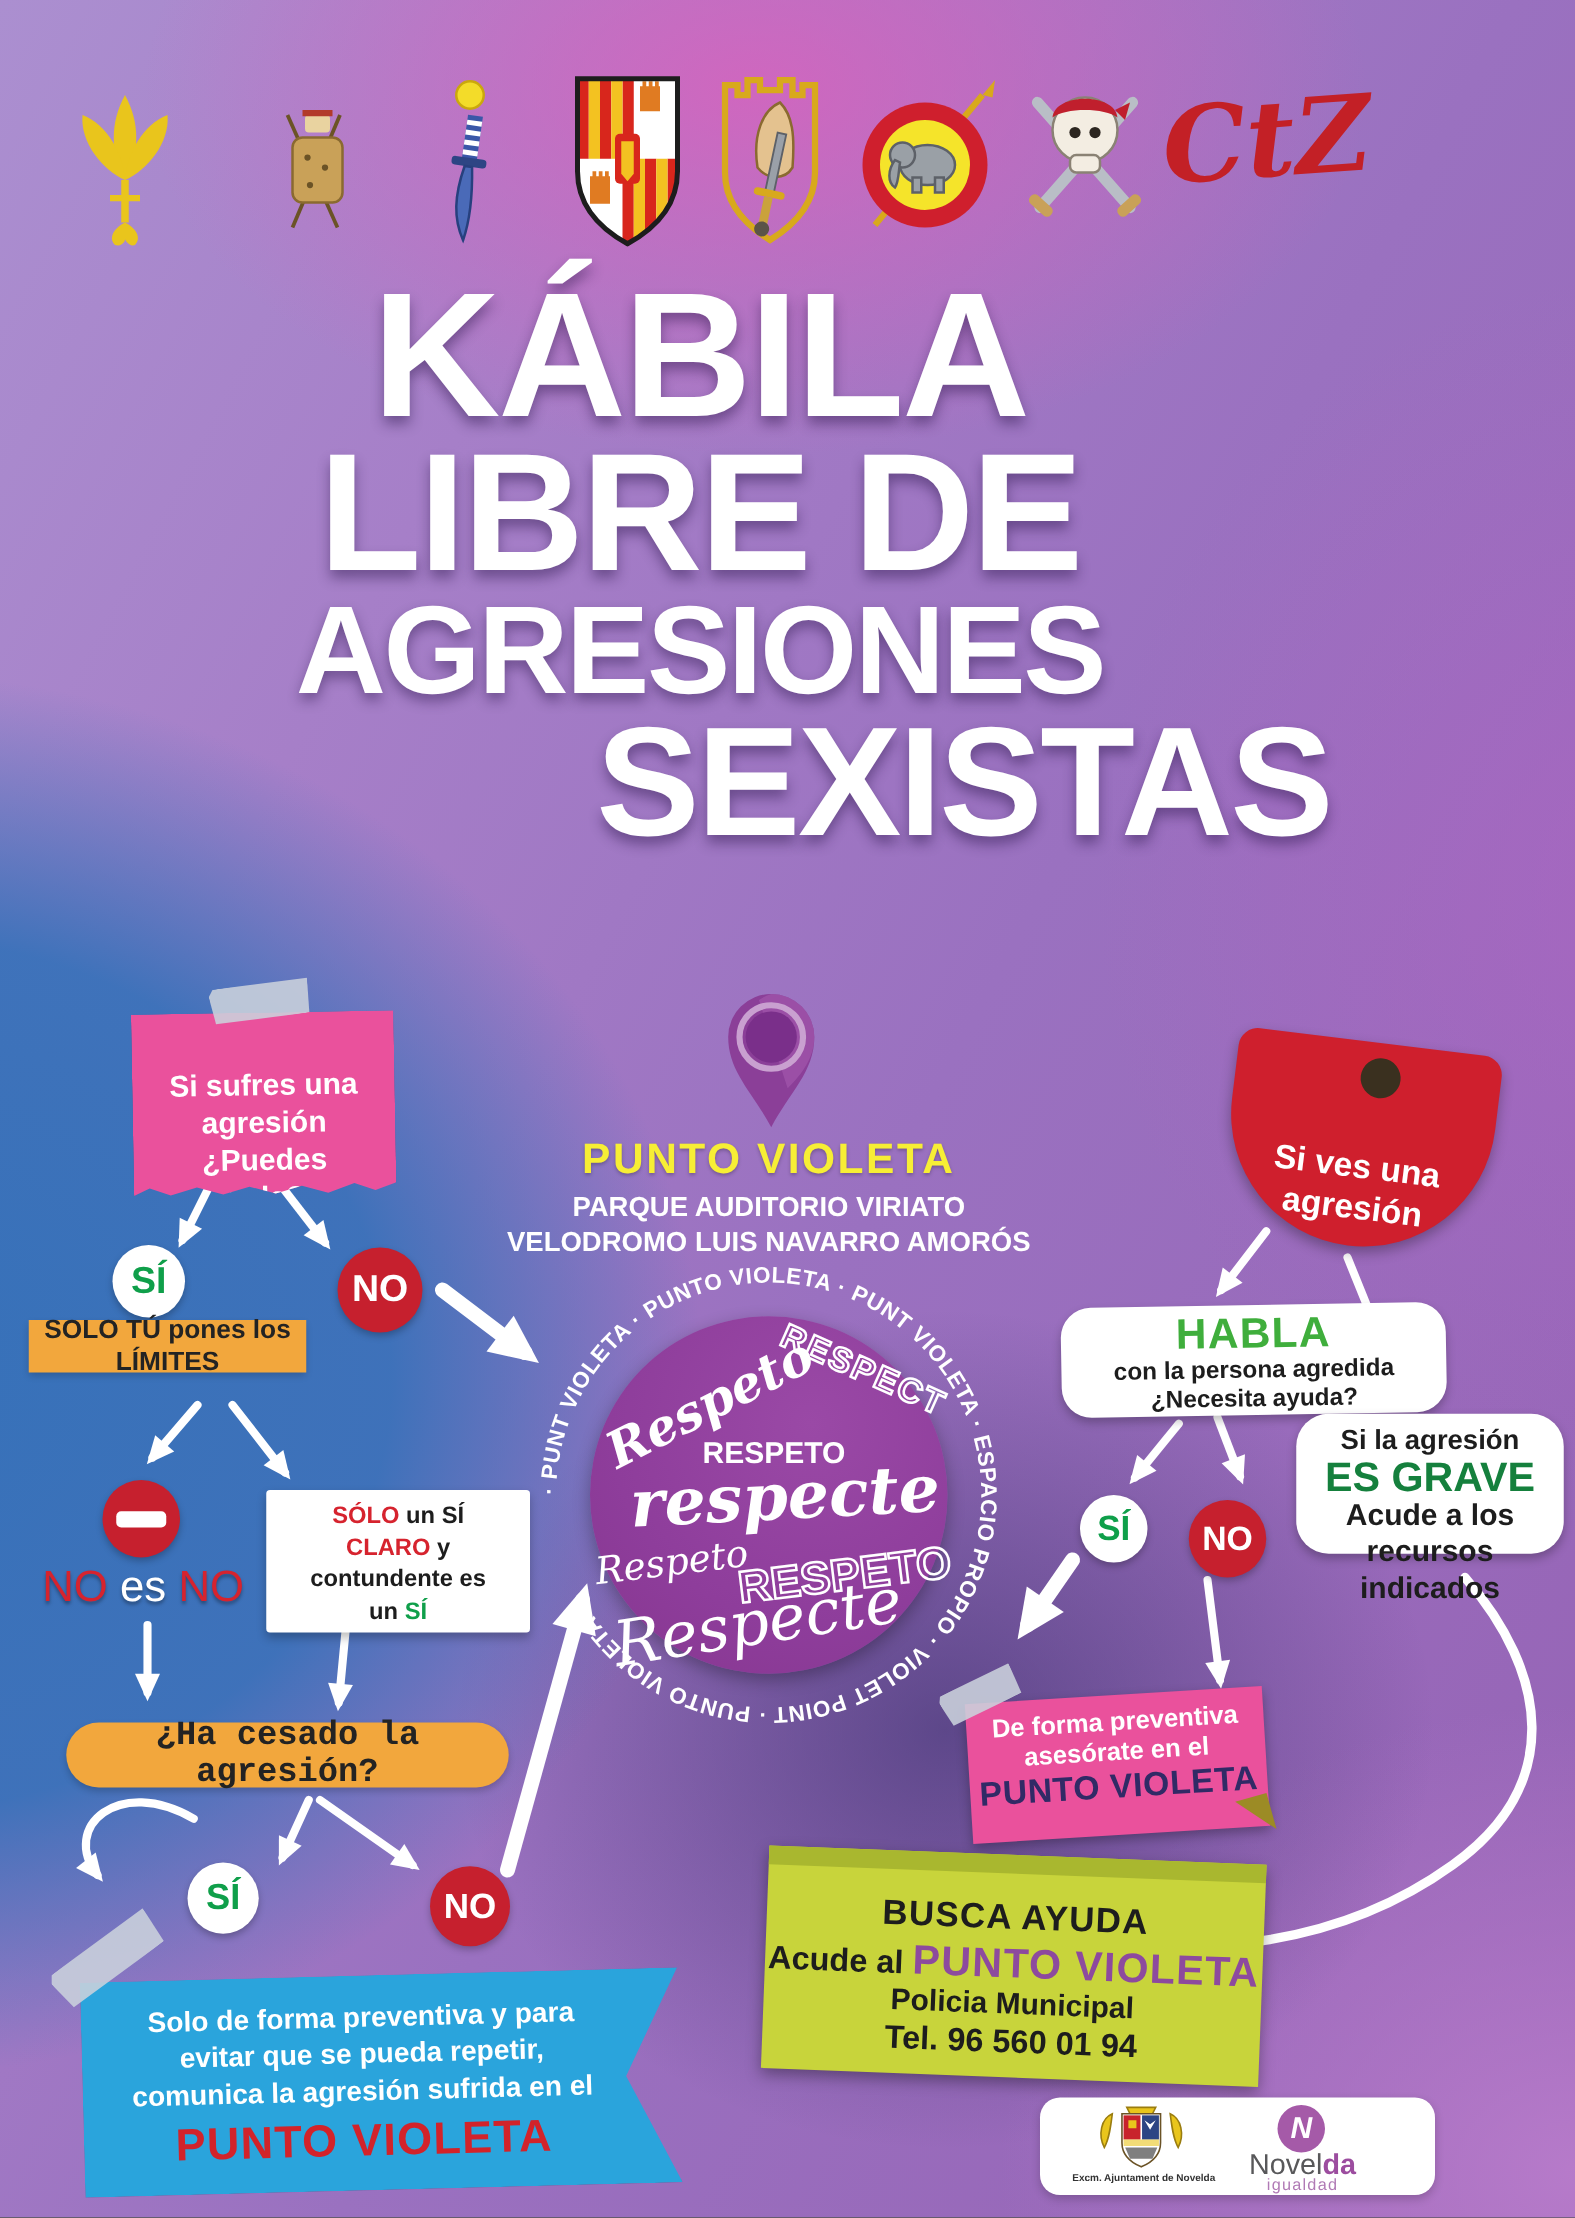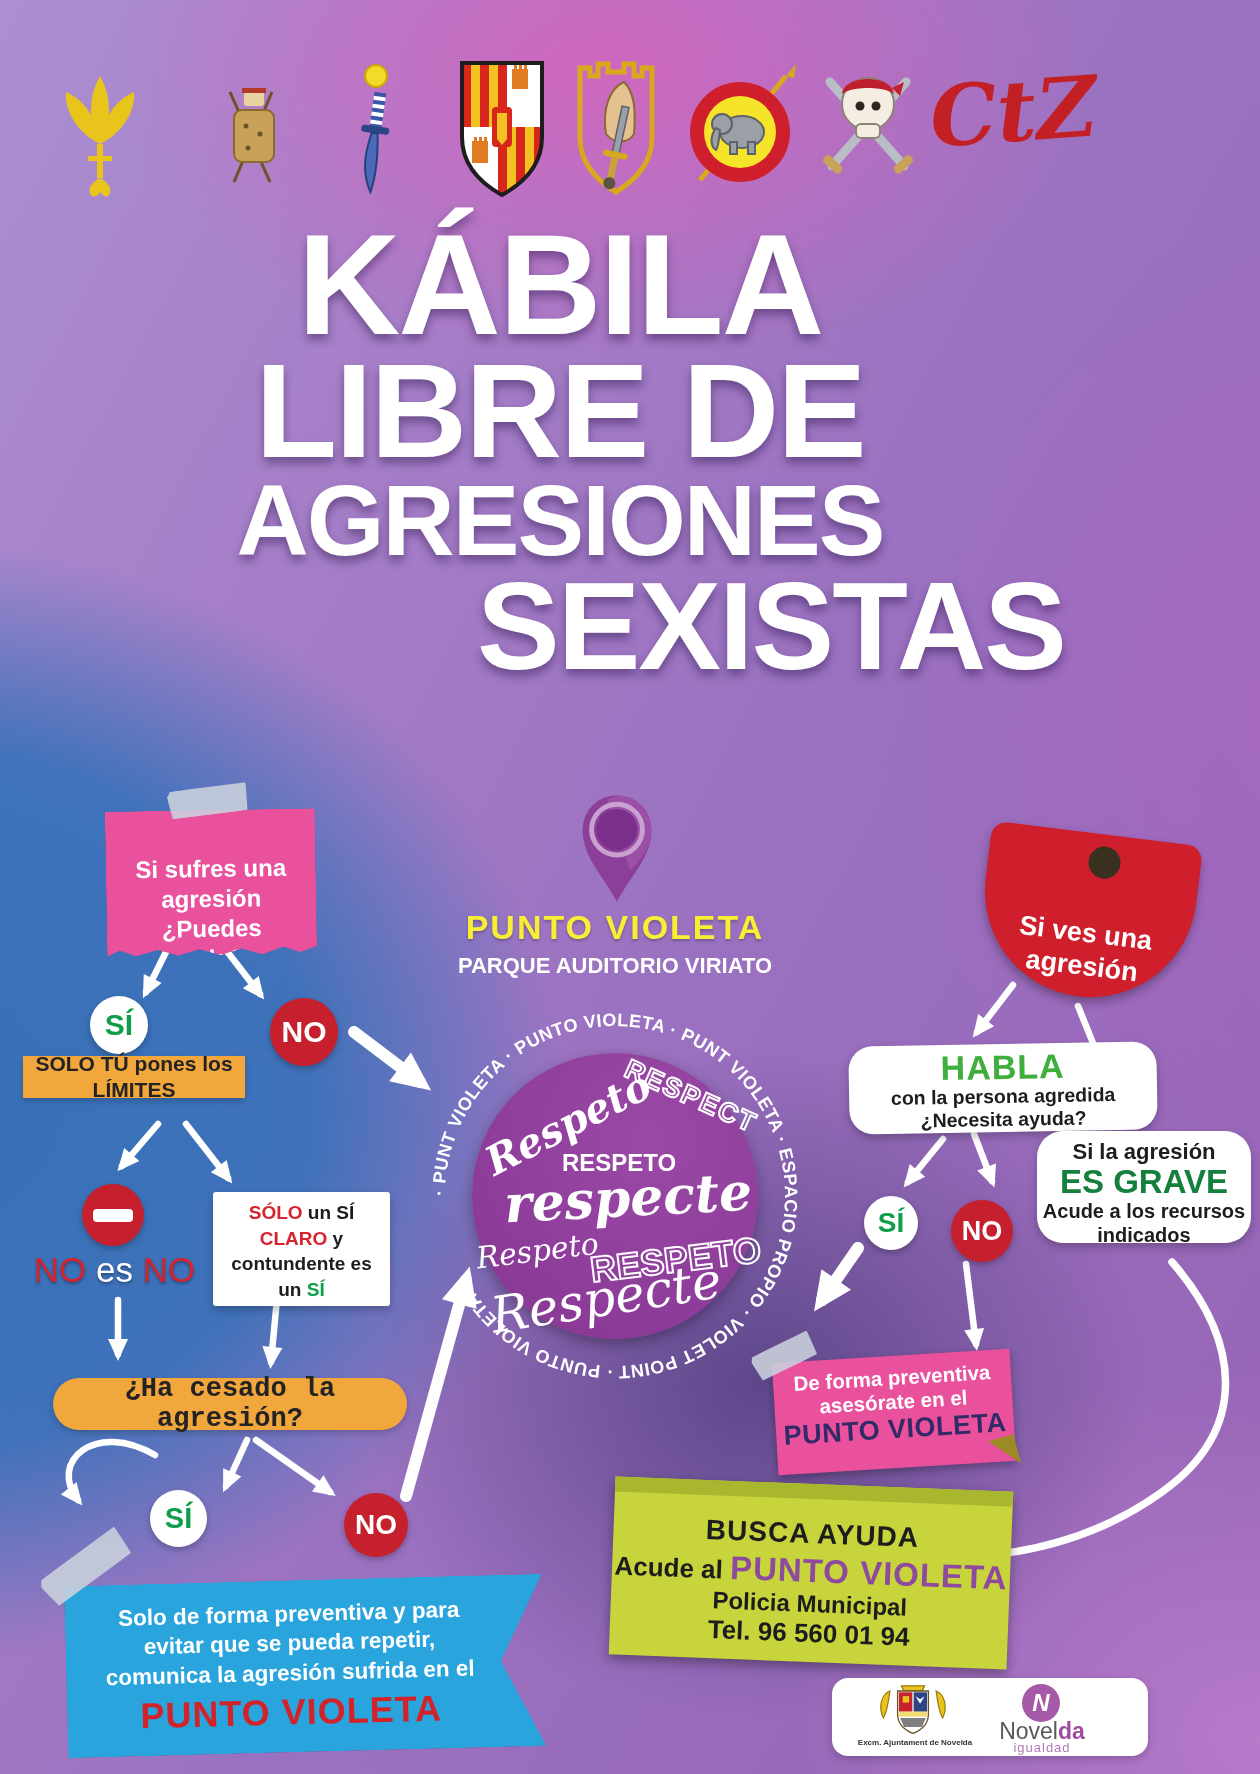--- a/index.html
+++ b/index.html
@@ -236,21 +236,21 @@
 LÍMITES</span>
   </div>
 
   <div class="circle abs" style="left:82px;top:1184px;width:62px;height:62px;background:#c6202e;">
     <div style="width:40px;height:13px;background:#fff;border-radius:4px;"></div>
   </div>
   <div class="abs" style="left:22px;top:1250px;width:185px;text-align:center;font-size:35px;font-weight:400;text-shadow:0 2px 3px rgba(0,0,0,.35);">
     <span class="red-t">NO</span><span style="color:#fff;"> es </span><span class="red-t">NO</span>
   </div>
 
-  <div class="whitebox abs" style="left:213px;top:1192px;width:177px;height:106px;font-size:19px;line-height:1.35;padding-top:8px;border-radius:3px;">
+  <div class="whitebox abs" style="left:213px;top:1192px;width:211px;height:106px;font-size:19px;line-height:1.35;padding-top:8px;border-radius:3px;">
     <span class="red-t">SÓLO</span><span> un SÍ</span><br>
     <span class="red-t">CLARO</span><span> y</span><br>
     <span>contundente es</span><br>
     <span>un </span><span class="green-t">SÍ</span>
   </div>
 
   <div class="pill abs" style="left:53px;top:1378px;width:354px;height:52px;border-radius:26px;font-size:27px;font-family:Liberation Mono, monospace;">
     <span>¿Ha cesado la agresión?</span>
   </div>
 
@@ -276,20 +276,21 @@
       <path d="M50 138 C32 104 8 84 8 50 A42 42 0 1 1 92 50 C92 84 68 104 50 138Z" fill="#8b3f98"></path>
       <path d="M50 8 A42 42 0 0 1 92 50 C92 70 80 86 66 100 L38 14 A42 42 0 0 1 50 8Z" fill="#a055ab" opacity="0.75"></path>
       <circle cx="50" cy="50" r="31" fill="none" stroke="#c9a0d0" stroke-width="6"></circle>
       <circle cx="50" cy="50" r="25" fill="#7a2f8a"></circle>
     </svg>
   </div>
 
   <div class="abs ctr" style="left:395px;top:908px;width:440px;">
     <div style="color:#f7ee35;font-weight:800;font-size:34px;letter-spacing:2px;text-shadow:0 2px 3px rgba(0,0,0,.25);">PUNTO VIOLETA</div>
     <div style="color:#fff;font-weight:800;font-size:22px;margin-top:6px;">PARQUE AUDITORIO VIRIATO</div>
+    <div style="color:#fff;font-weight:800;font-size:22px;margin-top:2px;">VELODROMO LUIS NAVARRO AMORÓS</div>
   </div>
 
   <svg class="abs" style="left:410px;top:991px;" width="410" height="410">
     <path id="ringpath" d="M 35,205 A 170,170 0 1 1 375,205 A 170,170 0 1 1 35,205" fill="none"></path>
     <text font-family="Liberation Sans,sans-serif" font-size="18" font-weight="bold" fill="#fff" letter-spacing="0.5">
       <textPath href="#ringpath" xlink:href="#ringpath">· PUNT VIOLETA · PUNTO VIOLETA · PUNT VIOLETA · ESPACIO PROPIO · VIOLET POINT · PUNTO VIOLETA</textPath>
     </text>
   </svg>
 
   <div class="abs" style="left:472px;top:1053px;width:286px;height:286px;border-radius:50%;
@@ -320,21 +321,21 @@
   <div class="circle si abs" style="left:864px;top:1196px;width:54px;height:54px;font-size:28px;">
     <span>SÍ</span>
   </div>
   <div class="circle no abs" style="left:951px;top:1200px;width:62px;height:62px;font-size:27px;">
     <span>NO</span>
   </div>
 
   <div class="whitebox abs" style="left:1037px;top:1131px;width:214px;height:112px;border-radius:26px;padding-top:8px;box-sizing:border-box;">
     <div style="font-size:22px;">Si la agresión</div>
     <div style="color:#15803d;font-size:33px;font-weight:800;margin:-2px 0;">ES GRAVE</div>
-    <div class="prel" style="font-size:20px;line-height:1.2;">Acude a los recursos
+    <div class="prel" style="font-size:24px;line-height:1.2;">Acude a los recursos
 indicados</div>
   </div>
 
   <div class="note-pink abs" style="left:775px;top:1356px;width:238px;height:112px;transform:rotate(-3.5deg);padding-top:10px;box-sizing:border-box;">
     <div style="font-size:20.5px;">De forma preventiva</div>
     <div style="font-size:20.5px;">asesórate en el</div>
     <div style="font-size:27px;color:#312a66;letter-spacing:0.5px;">PUNTO VIOLETA</div>
     <div class="abs" style="right:-2px;bottom:-6px;width:0;height:0;border-left:26px solid transparent;border-top:30px solid #9c8b25;transform:rotate(-12deg);"></div>
   </div>
   <div class="tape abs" style="left:752px;top:1342px;width:64px;height:28px;transform:rotate(-28deg);"></div>

